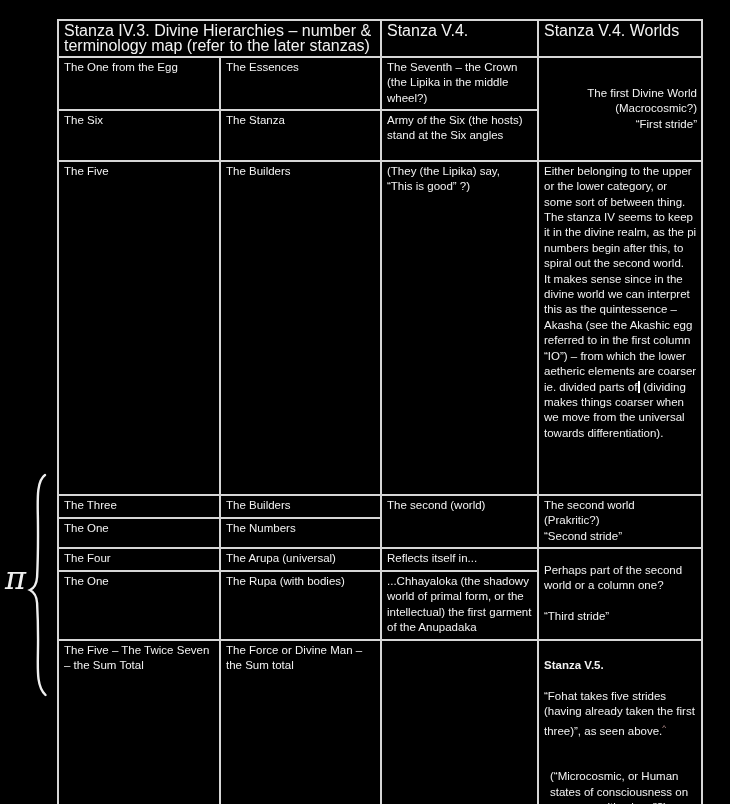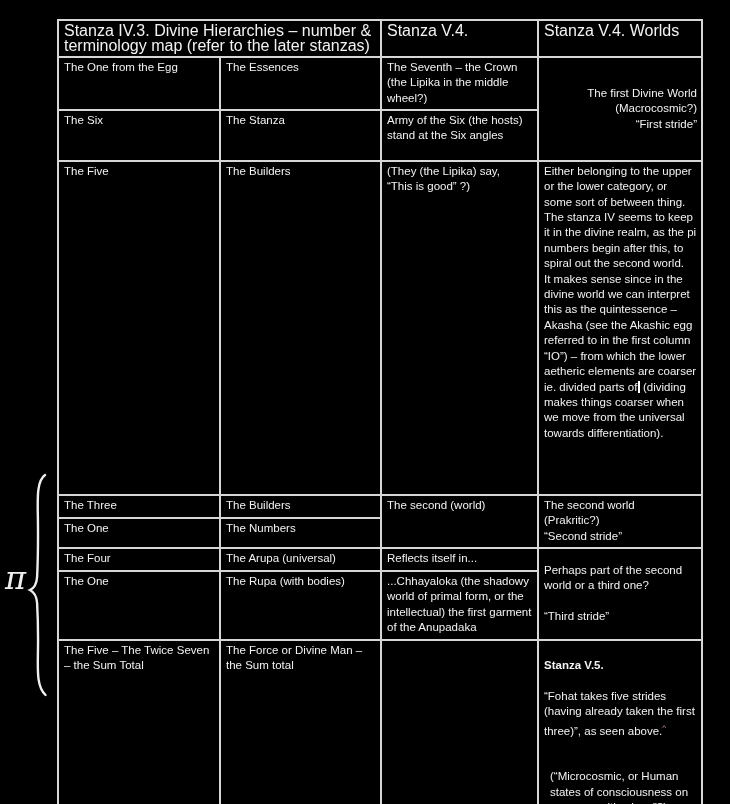--- a/index.html
+++ b/index.html
@@ -96,21 +96,21 @@
 “Second stride”</td>
   </tr>
   <tr style="height:30px">
     <td>The One</td>
     <td>The Numbers</td>
   </tr>
   <tr style="height:23px">
     <td>The Four</td>
     <td>The Arupa (universal)</td>
     <td>Reflects itself in...</td>
-    <td rowspan="2" class="vmid">Perhaps part of the second world or a third one?
+    <td rowspan="2" class="vmid">Perhaps part of the second world or a column one?
 
 “Third stride”</td>
   </tr>
   <tr style="height:69px">
     <td>The One</td>
     <td>The Rupa (with bodies)</td>
     <td>...Chhayaloka (the shadowy world of primal form, or the intellectual) the first garment of the Anupadaka</td>
   </tr>
   <tr style="height:128px">
     <td>The Five – The Twice Seven

